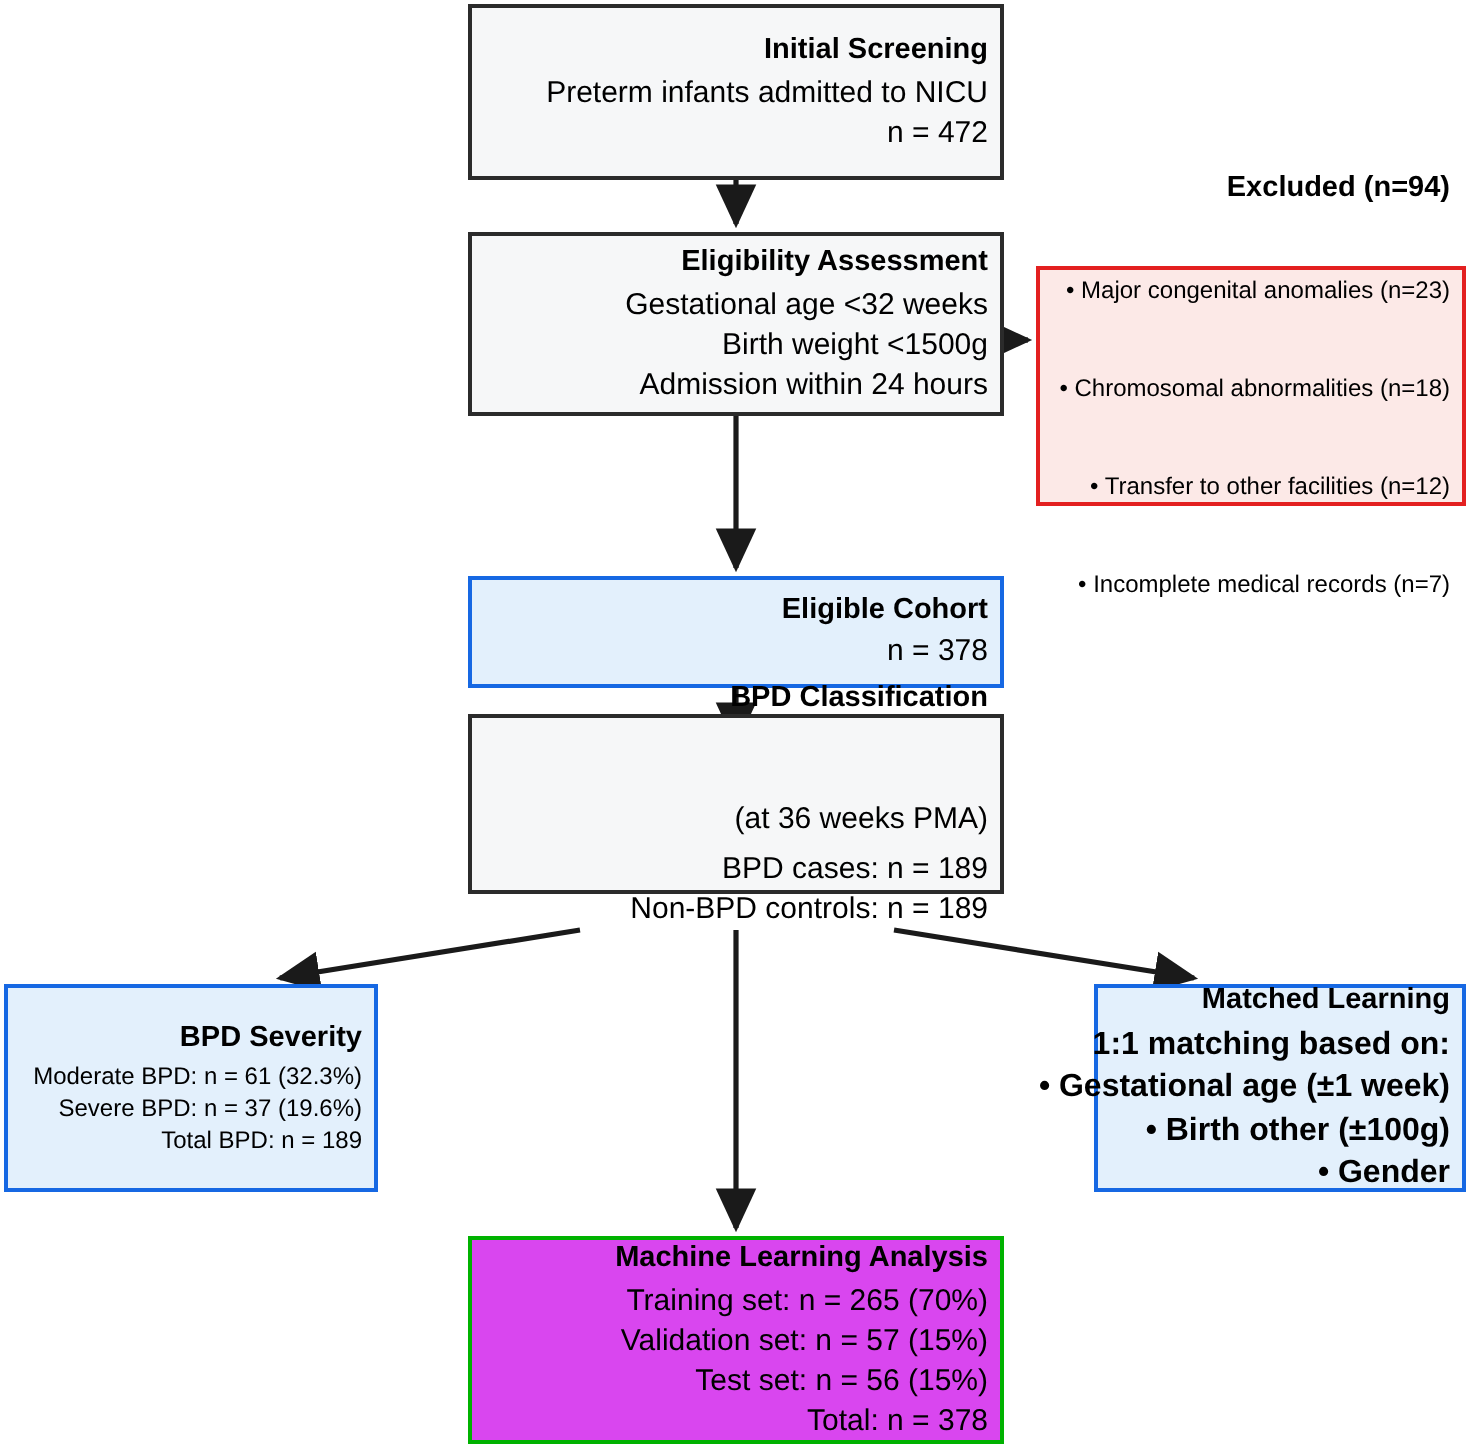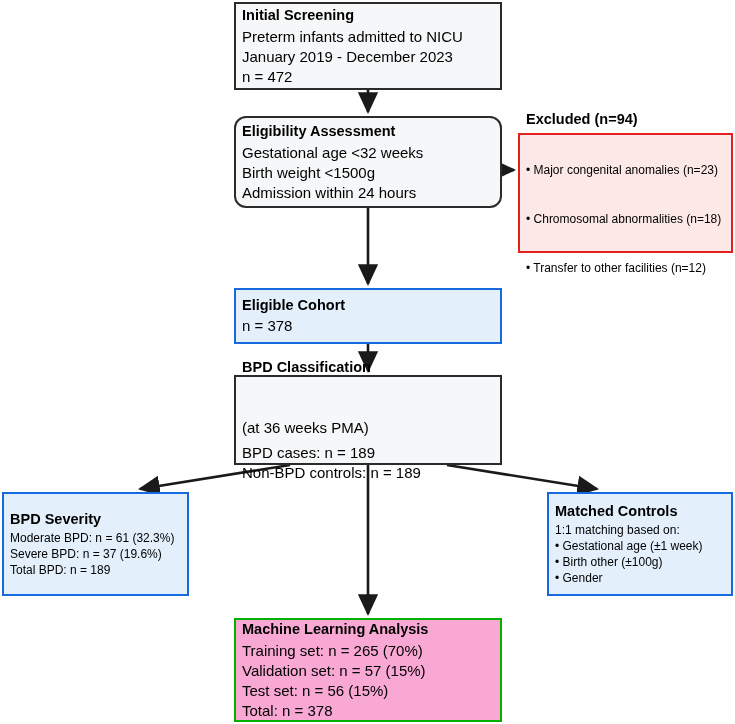--- a/index.html
+++ b/index.html
@@ -21,21 +21,21 @@
     top: 0;
     width: 735px;
     height: 724px;
     pointer-events: none;
   }
   .node {
     position: absolute;
     box-sizing: border-box;
     display: flex;
     flex-direction: column;
-    align-items: flex-start;
+    align-items: flex-end;
     justify-content: center;
     text-align: center;
     padding: 4px 6px;
   }
   .node .title {
     font-weight: bold;
     font-size: 14.5px;
     color: #000000;
     line-height: 1.25;
     margin-bottom: 3px;
@@ -52,37 +52,37 @@
   }
   .node.blue {
     background: #e3f0fc;
     border: 2.5px solid #1668e3;
   }
   .node.red {
     background: #fce9e7;
     border: 2.5px solid #e32020;
   }
   .node.green {
-    background: #f9a8d4;
+    background: #d946ef;
     border: 2.5px solid #00b200;
   }
   
   #node-initial-screening   { left: 234px; top: 2px;   width: 268px; height: 88px; }
-  #node-eligibility         { left: 234px; top: 116px; width: 268px; height: 92px; border-radius: 12px; }
+  #node-eligibility         { left: 234px; top: 116px; width: 268px; height: 92px; }
   #node-excluded            { left: 518px; top: 133px; width: 215px; height: 120px; }
   #node-eligible-cohort     { left: 234px; top: 288px; width: 268px; height: 56px; }
-  #node-bpd-classification  { left: 234px; top: 375px; width: 268px; height: 90px; }
+  #node-bpd-classification  { left: 234px; top: 357px; width: 268px; height: 90px; }
   #node-bpd-severity        { left: 2px;   top: 492px; width: 187px; height: 104px; }
   #node-matched-controls    { left: 547px; top: 492px; width: 186px; height: 104px; }
   #node-ml-analysis         { left: 234px; top: 618px; width: 268px; height: 104px; }
 
   #node-excluded .title { margin-bottom: 2px; }
   #node-excluded .line { font-size: 12px; margin-top: 33px; }
   #node-bpd-severity .line { font-size: 12px; }
-  #node-matched-controls .line { font-size: 12px; }
+  #node-matched-controls .line { font-size: 16px; font-weight: bold; }
   #node-bpd-classification .sub { margin-bottom: 5px; margin-top: 39px; }
   #node-eligible-cohort .title { margin-bottom: 2px; }
 </style>
 </head>
 <body>
 
 <div id="canvas">
 
   <svg class="connectors" viewBox="0 0 735 724">
     <defs>
@@ -102,36 +102,36 @@
     <line x1="290" y1="465" x2="140" y2="489" stroke="#1a1a1a" stroke-width="2.6" marker-end="url(#arrowhead)"></line>
 
     <line x1="447" y1="465" x2="597" y2="489" stroke="#1a1a1a" stroke-width="2.6" marker-end="url(#arrowhead)"></line>
 
     <line x1="368" y1="465" x2="368" y2="614" stroke="#1a1a1a" stroke-width="2.6" marker-end="url(#arrowhead)"></line>
   </svg>
 
   <div class="node grey" id="node-initial-screening">
     <div class="title">Initial Screening</div>
     <div class="line">Preterm infants admitted to NICU</div>
-    <div class="line">January 2019 - December 2023</div>
     <div class="line">n = 472</div>
   </div>
 
   <div class="node grey" id="node-eligibility">
     <div class="title">Eligibility Assessment</div>
     <div class="line">Gestational age &lt;32 weeks</div>
     <div class="line">Birth weight &lt;1500g</div>
     <div class="line">Admission within 24 hours</div>
   </div>
 
   <div class="node red" id="node-excluded">
     <div class="title">Excluded (n=94)</div>
     <div class="line">• Major congenital anomalies (n=23)</div>
     <div class="line">• Chromosomal abnormalities (n=18)</div>
     <div class="line">• Transfer to other facilities (n=12)</div>
+    <div class="line">• Incomplete medical records (n=7)</div>
   </div>
 
   <div class="node blue" id="node-eligible-cohort">
     <div class="title">Eligible Cohort</div>
     <div class="line">n = 378</div>
   </div>
 
   <div class="node grey" id="node-bpd-classification">
     <div class="title">BPD Classification</div>
     <div class="line sub">(at 36 weeks PMA)</div>
@@ -140,21 +140,21 @@
   </div>
 
   <div class="node blue" id="node-bpd-severity">
     <div class="title">BPD Severity</div>
     <div class="line">Moderate BPD: n = 61 (32.3%)</div>
     <div class="line">Severe BPD: n = 37 (19.6%)</div>
     <div class="line">Total BPD: n = 189</div>
   </div>
 
   <div class="node blue" id="node-matched-controls">
-    <div class="title">Matched Controls</div>
+    <div class="title">Matched Learning</div>
     <div class="line">1:1 matching based on:</div>
     <div class="line">• Gestational age (±1 week)</div>
     <div class="line">• Birth other (±100g)</div>
     <div class="line">• Gender</div>
   </div>
 
   <div class="node green" id="node-ml-analysis">
     <div class="title">Machine Learning Analysis</div>
     <div class="line">Training set: n = 265 (70%)</div>
     <div class="line">Validation set: n = 57 (15%)</div>

